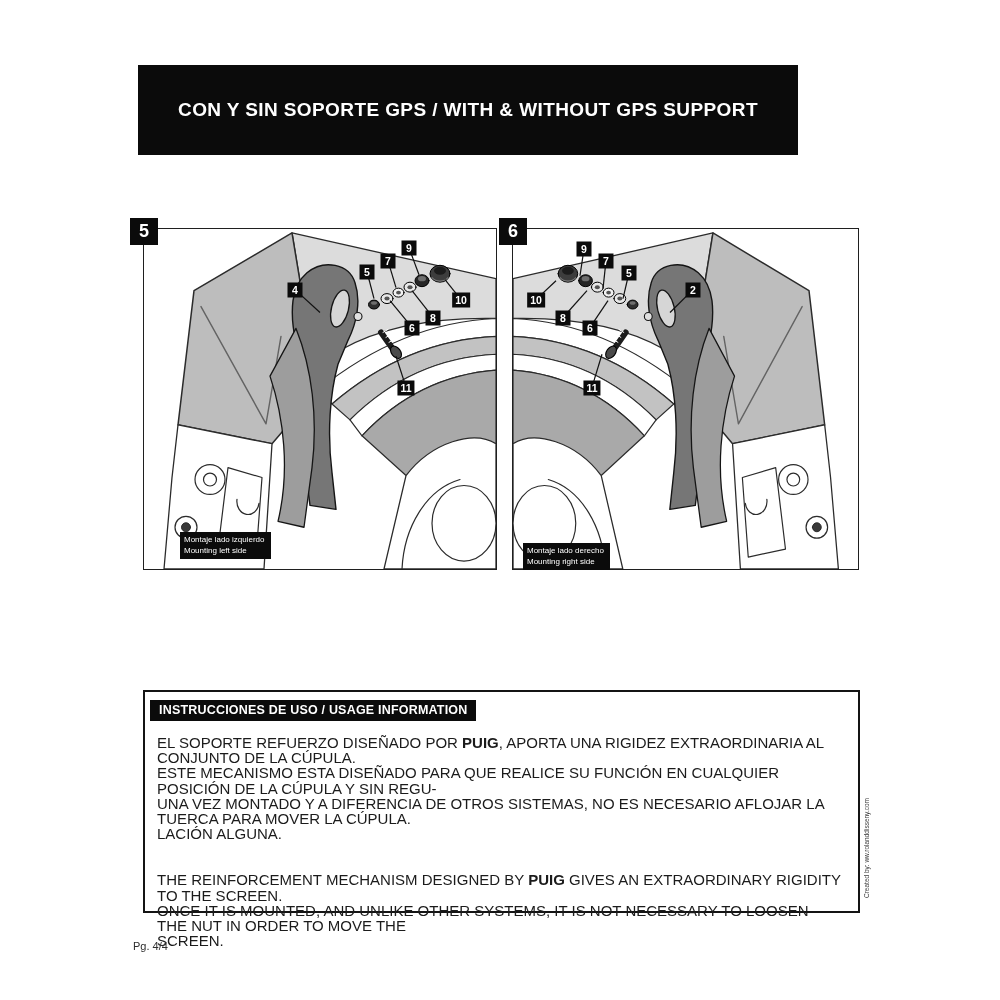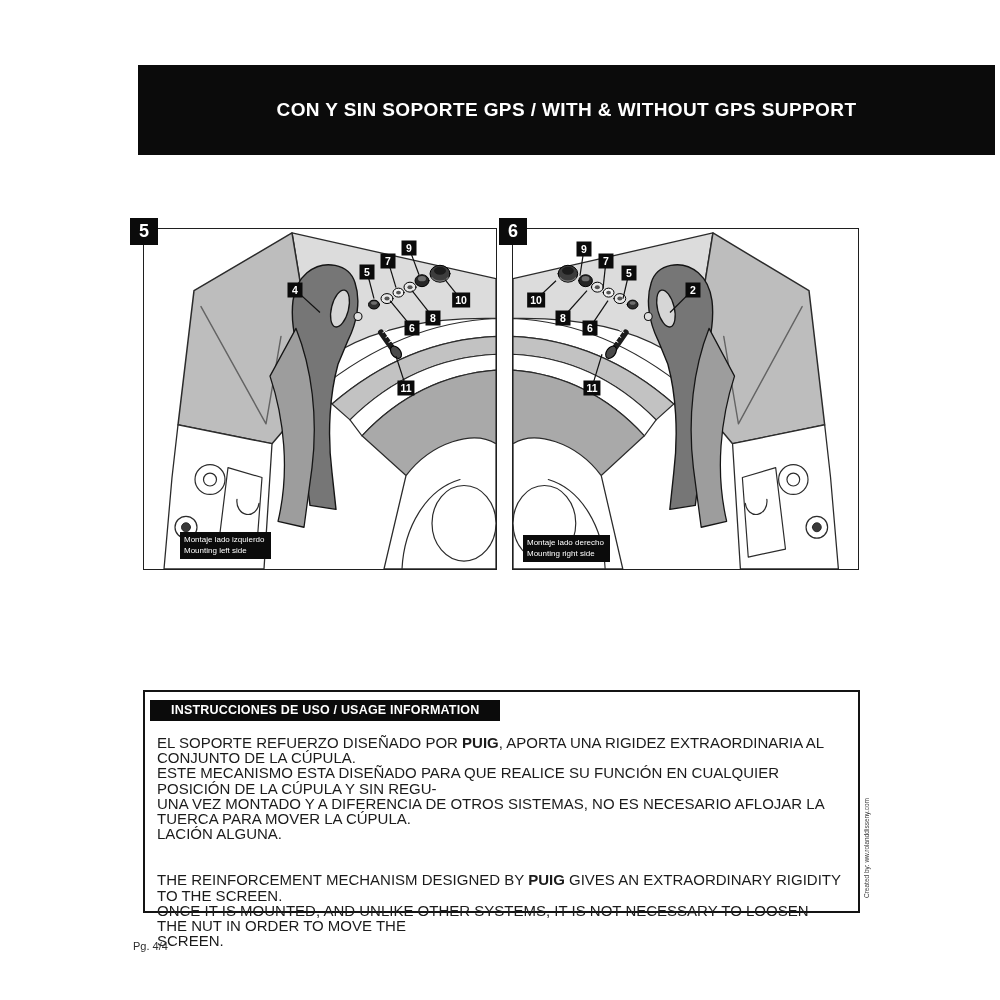--- a/index.html
+++ b/index.html
@@ -1,44 +1,44 @@
 <!DOCTYPE html>
 <html><head>
 <meta charset="utf-8">
 <style>
   html,body{margin:0;padding:0;background:#ffffff;}
   body{width:1000px;height:1000px;position:relative;overflow:hidden;
        font-family:"Liberation Sans","DejaVu Sans",sans-serif;-webkit-font-smoothing:antialiased;}
   .page{position:absolute;inset:0;background:#fff;}
 
   
-  .titlebar{position:absolute;left:138px;top:65px;width:857px;height:90px;
+  .titlebar{position:absolute;left:138px;top:65px;width:660px;height:90px;
             background:#0b0b0b;display:flex;align-items:center;justify-content:center;}
   .titlebar h1{margin:0;color:#fff;font-size:19px;font-weight:bold;letter-spacing:.4px;}
 
   
   .panel{position:absolute;top:228px;height:340px;border:1.6px solid #1f1f1f;background:#fff;}
   .panel .art,.panel .overlay{position:absolute;left:0;top:0;width:100%;height:100%;}
   .panel .overlay{pointer-events:none;}
   .panel-num{position:absolute;left:-14px;top:-11px;width:28px;height:27px;background:#0b0b0b;
              color:#fff;font-weight:bold;font-size:18px;text-align:center;line-height:27px;z-index:5;}
   .callouts{position:absolute;inset:0;z-index:4;}
   .co{position:absolute;transform:translate(-50%,-50%);background:#0b0b0b;color:#fff;
       font-size:10.5px;font-weight:bold;line-height:13px;height:13px;min-width:9px;
       padding:1px 3px;text-align:center;}
   .caption{position:absolute;background:#0b0b0b;color:#fff;font-size:8px;line-height:11px;
            padding:2px 6px 3px 4px;z-index:4;}
   #panel0 .caption{left:4px;top:303px;margin-left:32px;}
-  #panel1 .caption{left:10px;top:306px;}
+  #panel1 .caption{left:10px;top:314px;}
 
   
   .infobox{position:absolute;left:143px;top:690px;width:717px;height:223px;
            border:2px solid #141414;background:#fff;box-sizing:border-box;}
   .info-label{display:inline-block;margin:8px 0 0 5px;background:#0b0b0b;color:#fff;
-              font-size:12.5px;font-weight:bold;letter-spacing:.2px;padding:3px 21px 4px;}
+              font-size:12.5px;font-weight:bold;letter-spacing:.2px;padding:3px 9px 4px;}
   .para{margin:14px 16px 0 12px;font-size:15px;line-height:15.2px;color:#1b1b1b;}
   .para.second{margin-top:31px;}
   .para b{font-weight:bold;}
 
   .pageno{position:absolute;left:133px;top:920px;font-size:11px;color:#2e2e2e;margin-top:20px;}
   .credit{position:absolute;left:808px;top:842px;width:122px;height:12px;font-size:6.5px;
           color:#3a3a3a;text-align:center;transform:rotate(-90deg);white-space:nowrap;}
 </style>
 </head>
 <body>

